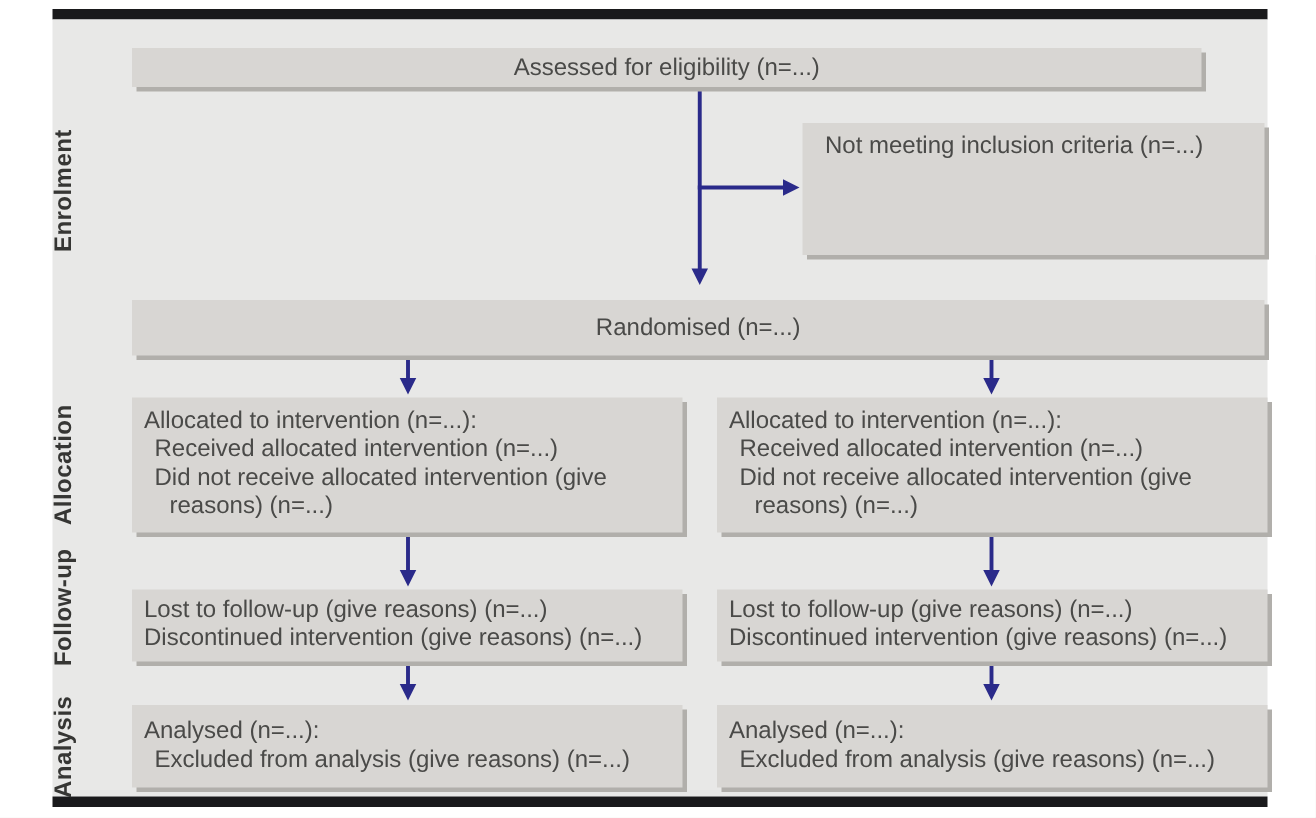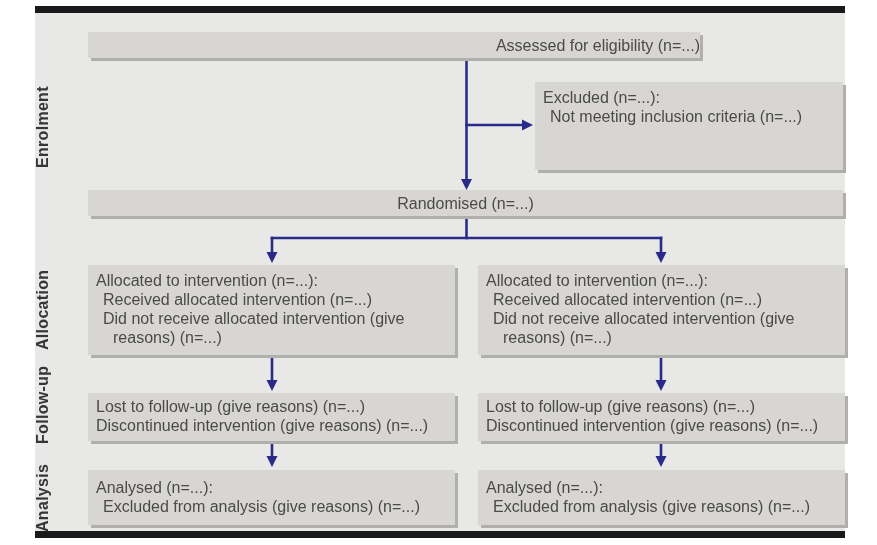--- a/index.html
+++ b/index.html
@@ -82,23 +82,23 @@
     pointer-events: none;
   }
   .arrows line, .arrows path {
     stroke: var(--color-arrow);
     stroke-width: 2.6;
     fill: none;
   }
   .arrows polygon { fill: var(--color-arrow); stroke: none; }
 
   
-  #box-assessed   { left: 88px;  top: 32px;  width: 612px; height: 26px; justify-content: flex-end; }
+  #box-assessed   { left: 88px;  top: 32px;  width: 713px; height: 26px; }
   #box-excluded   { left: 535px; top: 82px;  width: 308px; height: 88px; }
-  #box-randomised { left: 88px;  top: 190px; width: 755px; height: 26px; }
+  #box-randomised { left: 88px;  top: 200px; width: 755px; height: 37px; }
   #box-alloc-l    { left: 88px;  top: 265px; width: 367px; height: 90px; }
   #box-alloc-r    { left: 478px; top: 265px; width: 367px; height: 90px; }
   #box-fup-l      { left: 88px;  top: 393px; width: 367px; height: 48px; padding-top: 4px; }
   #box-fup-r      { left: 478px; top: 393px; width: 367px; height: 48px; padding-top: 4px; }
   #box-ana-l      { left: 88px;  top: 470px; width: 367px; height: 55px; padding-top: 8px; }
   #box-ana-r      { left: 478px; top: 470px; width: 367px; height: 55px; padding-top: 8px; }
 
   #label-enrolment  { top: 80px;  height: 95px; }
   #label-allocation { top: 266px; height: 88px; }
   #label-followup   { top: 362px; height: 86px; }
@@ -151,21 +151,20 @@
   <div class="stage-label" id="label-enrolment">Enrolment</div>
   <div class="stage-label" id="label-allocation">Allocation</div>
   <div class="stage-label" id="label-followup">Follow-up</div>
   <div class="stage-label" id="label-analysis">Analysis</div>
 
   <div class="box box-center" id="box-assessed">
     <span>Assessed for eligibility (n=...)</span>
   </div>
 
   <div class="box box-multi" id="box-excluded">
-    <div>Excluded (n=...):</div>
     <div class="sub">Not meeting inclusion criteria (n=...)</div>
   </div>
 
   <div class="box box-center" id="box-randomised">
     <span>Randomised (n=...)</span>
   </div>
 
   <div class="box box-multi" id="box-alloc-l">
     <div>Allocated to intervention (n=...):</div>
     <div class="sub">Received allocated intervention (n=...)</div>

